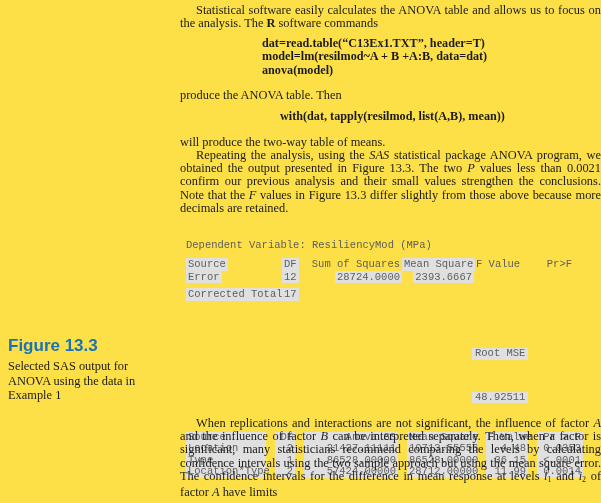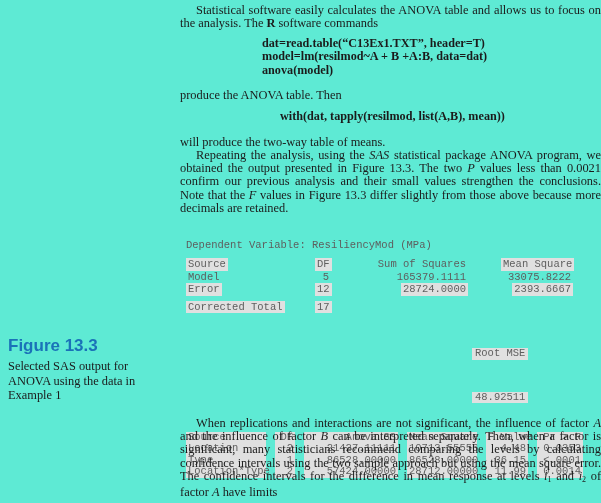--- a/index.html
+++ b/index.html
@@ -1,29 +1,29 @@
 <!DOCTYPE html>
 <html><head>
 <meta charset="utf-8">
 <style>
   html,body{margin:0;padding:0;background:#fff;}
-  .page{position:relative;width:601px;height:503px;background:#5eead4;overflow:hidden;
+  .page{position:relative;width:601px;height:503px;background:#fde047;overflow:hidden;
         font-family:"Liberation Serif",serif;color:#1b1b1b;}
   .blk{position:absolute;}
   .body-text{font-size:12.4px;line-height:13.2px;text-align:justify;}
   .single-line{font-size:12.4px;line-height:13.2px;white-space:nowrap;}
   .indent{text-indent:16px;}
   .code{font-family:"Liberation Serif",serif;font-weight:bold;font-size:12.2px;line-height:13.4px;white-space:nowrap;}
   .seg-b{font-weight:bold;}
   .seg-i{font-style:italic;}
   .seg-sub{font-size:8px;vertical-align:-2px;}
   .mono{font-family:"Liberation Mono","DejaVu Sans Mono",monospace;font-size:10.5px;color:#5e5e5e;}
   .hl{background:#e0e0e0;}
   .sas-table{position:relative;}
-  .sas-row{display:grid;gap:33px;}
+  .sas-row{display:grid;}
   #table1 .sas-row{grid-template-columns:96px 16px 104px 72px 46px 54px;line-height:12.5px;}
   #table2 .sas-row{grid-template-columns:80px 20px 94px 70px 42px 46px;column-gap:9px;line-height:11.4px;}
   .cell{white-space:nowrap;overflow:visible;}
   .cell.c0{text-align:left;}
   .cell.c1,.cell.c2,.cell.c3,.cell.c4,.cell.c5{text-align:right;}
   .ci{display:inline-block;padding:0 2px;}
   #table2 .ci{display:block;}
   .gap-before{margin-top:5px;}
   .root-mse{position:absolute;left:286px;top:58px;line-height:11.5px;text-align:left;}
   .root-mse .ci{display:inline-block;padding:0 3px;margin-top:32px;}
@@ -58,28 +58,20 @@
       <div><span class="ci hl">Root MSE</span></div>
       <div><span class="ci hl">48.92511</span></div>
     </div>
   <div class="sas-row">
         <div class="cell c0"><span class="ci hl">Source</span></div>
         <div class="cell c1"><span class="ci hl">DF</span></div>
         <div class="cell c2"><span class="ci">Sum of Squares</span></div>
         <div class="cell c3"><span class="ci hl">Mean Square</span></div>
         <div class="cell c4"><span class="ci">F Value</span></div>
         <div class="cell c5"><span class="ci">Pr&gt;F</span></div>
-      </div>
-      <div class="sas-row">
-        <div class="cell c0"><span class="ci">Model</span></div>
-        <div class="cell c1"><span class="ci">5</span></div>
-        <div class="cell c2"><span class="ci">165379.1111</span></div>
-        <div class="cell c3"><span class="ci">33075.8222</span></div>
-        <div class="cell c4"><span class="ci">13.82</span></div>
-        <div class="cell c5"><span class="ci">0.0001</span></div>
       </div>
       <div class="sas-row">
         <div class="cell c0"><span class="ci hl">Error</span></div>
         <div class="cell c1"><span class="ci hl">12</span></div>
         <div class="cell c2"><span class="ci hl">28724.0000</span></div>
         <div class="cell c3"><span class="ci hl">2393.6667</span></div>
         <div class="cell c4"></div>
         <div class="cell c5"></div>
       </div>
       <div class="sas-row gap-before">

